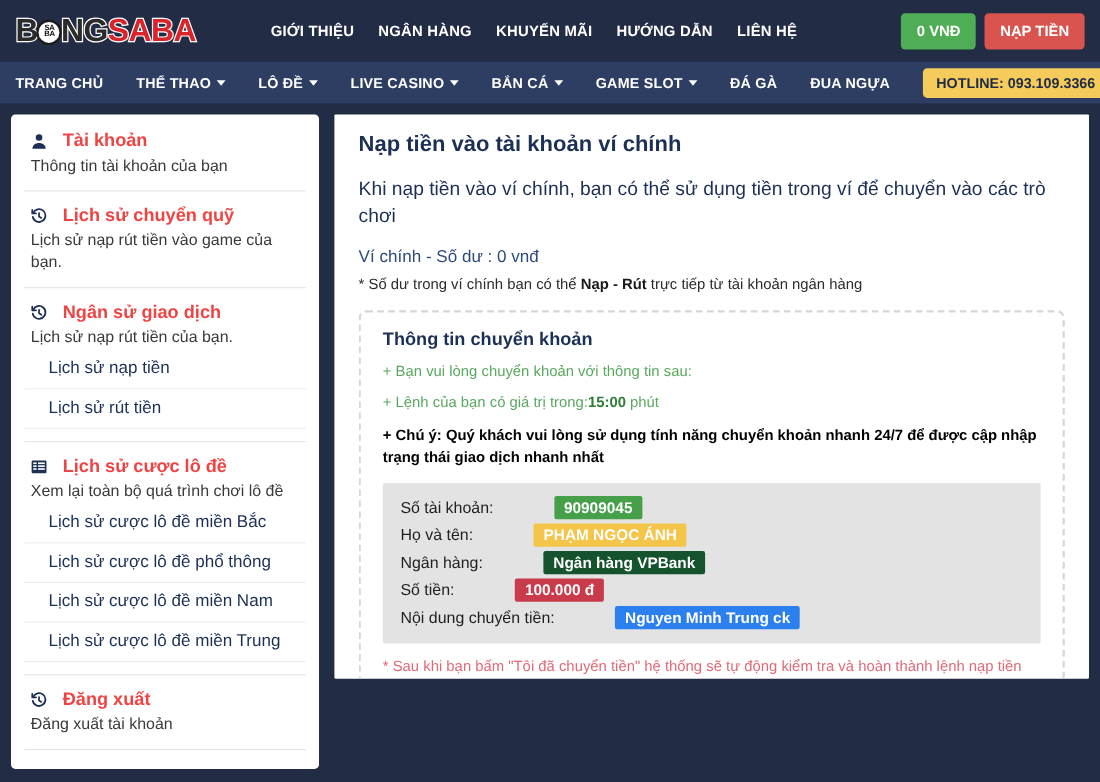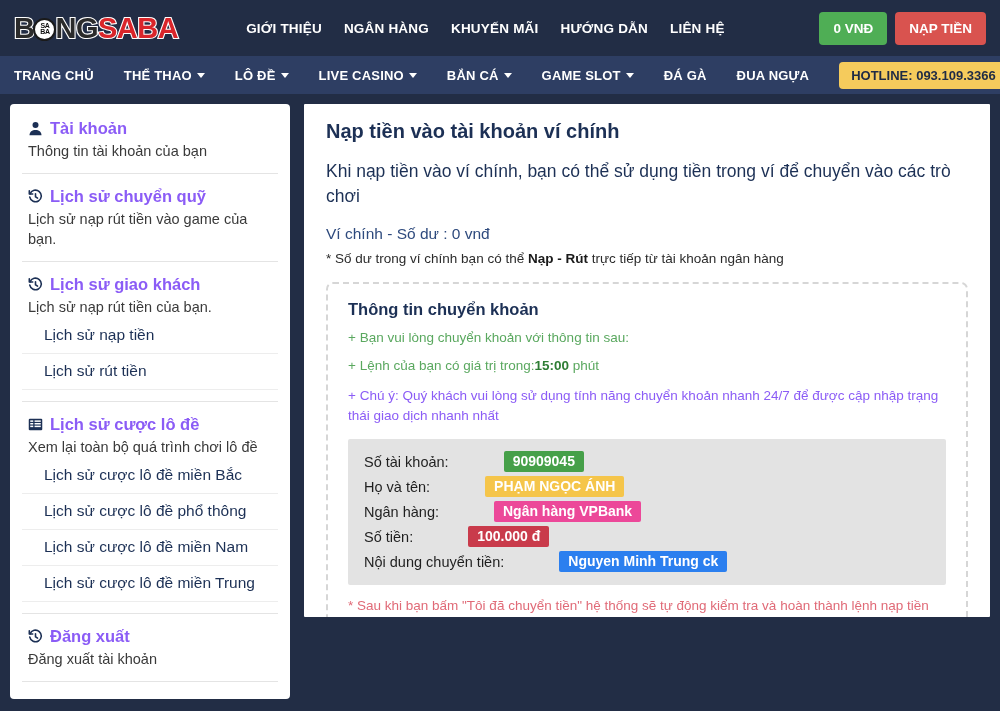--- a/index.html
+++ b/index.html
@@ -158,22 +158,22 @@
     border-radius: 4px;
     padding: 14px 0 6px 0;
     flex-shrink: 0;
     height: 595px;
     overflow: hidden;
   }
   .side-group { padding: 0 18px; }
   .side-head {
     display: flex;
     align-items: center;
-    gap: 7px;
-    color: #8b5cf6;
+    gap: 14px;
+    color: #ef4444;
     font-size: 16.5px;
     font-weight: 700;
     line-height: 1.3;
     cursor: pointer;
   }
   .side-desc {
     color: #3a3a3a;
     font-size: 14.5px;
     margin-top: 3px;
     line-height: 1.35;
@@ -245,23 +245,23 @@
     font-weight: 600;
     margin: 0 0 11px 0;
   }
   .green-line {
     color: #5aa85f;
     font-size: 13.5px;
     margin: 0 0 13px 0;
   }
   .green-line b { color: #2e7d34; font-weight: 700; }
   .red-warn {
-    color: #8b5cf6;
-    font-size: 13.5px;
-    font-weight: 400;
+    color: #000000;
+    font-size: 13.5px;
+    font-weight: 700;
     line-height: 1.5;
     margin: 0 0 13px 0;
   }
 
   .detail-card {
     background: #e3e3e3;
     border-radius: 2px;
     padding: 12px 16px 13px 16px;
   }
   .detail-row {
@@ -277,21 +277,21 @@
     color: #ffffff;
     font-weight: 700;
     font-size: 14px;
     padding: 2px 9px 3px 9px;
     border-radius: 2px;
     white-space: nowrap;
     margin-left: 39px;
   }
   .b-green  { background: #46a049; }
   .b-yellow { background: #f5c54a; }
-  .b-teal   { background: #ec4899; }
+  .b-teal   { background: #14532d; }
   .b-red    { background: #c93b4b; }
   .b-blue   { background: #2b7fef; }
 
   .bottom-note {
     color: #e06a77;
     font-size: 13.5px;
     line-height: 1.45;
     margin: 11px 0 0 0;
   }
   .btn-row {
@@ -407,21 +407,21 @@
 
     <div class="side-group">
       <div class="side-head">
         <span class="icon-hist">
           <svg width="15" height="15" viewBox="0 0 16 16" fill="none" stroke="currentColor" stroke-width="1.7">
               <path d="M2.2 5.2A6.2 6.2 0 1 1 1.9 8.6" stroke-linecap="round"></path>
               <path d="M1.4 1.8v3.6h3.6" stroke-linecap="round" stroke-linejoin="round"></path>
               <path d="M8 5v3.3l2.2 1.4" stroke-linecap="round"></path>
             </svg>
         </span>
-        <span>Lịch sử giao khách</span>
+        <span>Ngân sử giao dịch</span>
       </div>
       <div class="side-desc">Lịch sử nạp rút tiền của bạn.</div>
     </div>
     <div class="side-sub">Lịch sử nạp tiền</div>
     <div class="side-sub">Lịch sử rút tiền</div>
     <div class="side-sep"></div>
 
     <div class="side-group">
       <div class="side-head">
         <span class="icon-table">

